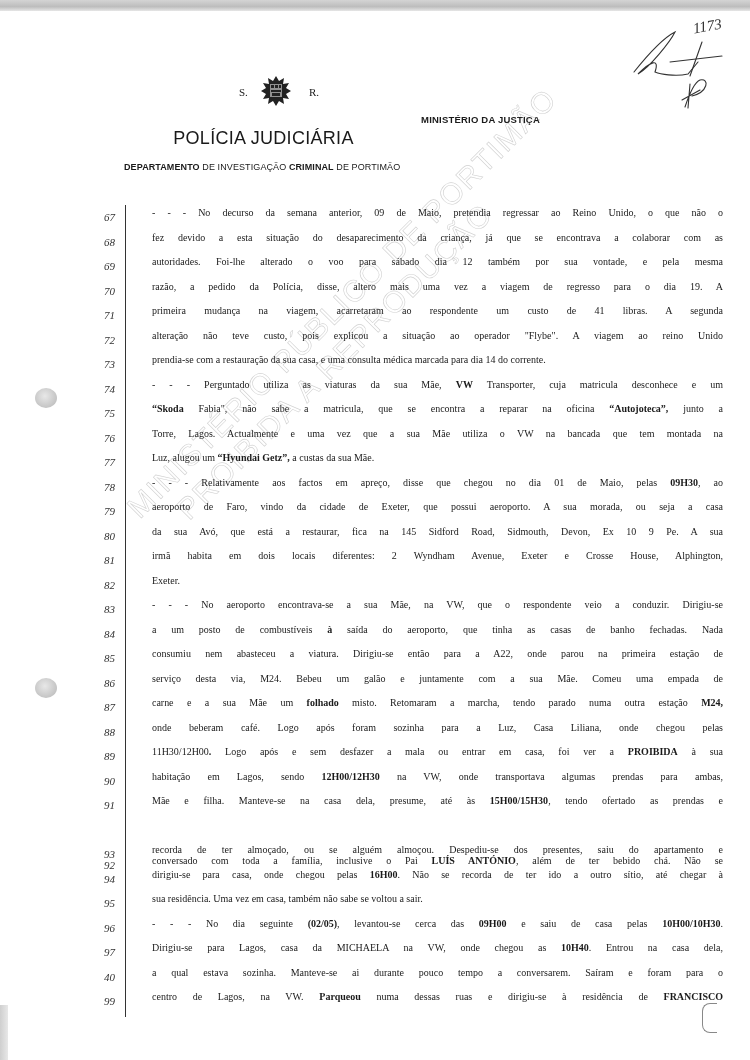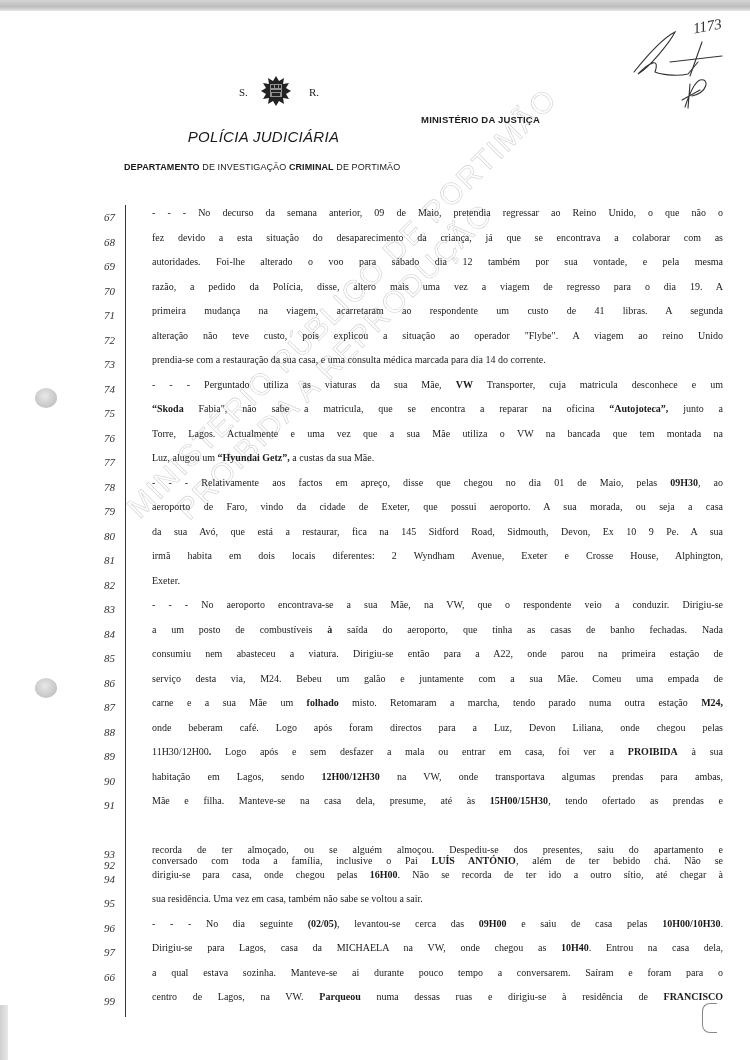--- a/index.html
+++ b/index.html
@@ -17,21 +17,21 @@
   }
   .crest-s { position: absolute; left: 7px; top: 14px; font-size: 11px; }
   .crest-r { position: absolute; left: 77px; top: 14px; font-size: 11px; }
   .crest { position: absolute; left: 26px; top: 2px; width: 36px; height: 34px; }
   .ministry {
     position: absolute; top: 114px; left: 0; width: 540px; text-align: right;
     font-family: "Liberation Sans", sans-serif; font-size: 9.5px; font-weight: bold; letter-spacing: 0.2px;
   }
   .pj {
     position: absolute; top: 128px; left: 0; width: 527px; text-align: center;
-    font-family: "Liberation Sans", sans-serif; font-size: 15px; letter-spacing: 0.3px; font-style: italic;
+    font-family: "Liberation Sans", sans-serif; font-size: 18px; letter-spacing: 0.3px;
   }
   .dept {
     position: absolute; top: 162px; left: 124px;
     font-family: "Liberation Sans", sans-serif; font-size: 9px; font-weight: bold; letter-spacing: 0.1px;
   }
   .dept .light { font-weight: normal; }
   .signature { position: absolute; left: 630px; top: 12px; width: 115px; height: 100px; }
   .page-num {
     position: absolute; left: 693px; top: 18px; font-family: "Liberation Serif", serif;
     font-size: 15px; font-style: italic; transform: rotate(-10deg); color: #333;
@@ -196,21 +196,21 @@
     <div class="line" style="top: 465.5px;">
       <span class="ln">86</span>
       <span class="txt">serviço desta via, M24. Bebeu um galão e juntamente com a sua Mãe. Comeu uma empada de</span>
     </div>
     <div class="line" style="top: 490px;">
       <span class="ln">87</span>
       <span class="txt" style="letter-spacing: -0.0217391px;">carne e a sua Mãe um <b>folhado</b> misto. Retomaram a marcha, tendo parado numa outra estação <b>M24,</b></span>
     </div>
     <div class="line" style="top: 514.5px;">
       <span class="ln">88</span>
-      <span class="txt">onde beberam café. Logo após foram directos para a Luz, Devon Liliana, onde chegou pelas</span>
+      <span class="txt">onde beberam café. Logo após foram sozinha para a Luz, Casa Liliana, onde chegou pelas</span>
     </div>
     <div class="line" style="top: 539px;">
       <span class="ln">89</span>
       <span class="txt">11H30/12H00<b>.</b> Logo após e sem desfazer a mala ou entrar em casa, foi ver a <b>PROIBIDA</b> à sua</span>
     </div>
     <div class="line" style="top: 563.5px;">
       <span class="ln">90</span>
       <span class="txt">habitação em Lagos, sendo <b>12H00/12H30</b> na VW, onde transportava algumas prendas para ambas,</span>
     </div>
     <div class="line" style="top: 588px;">
@@ -235,21 +235,21 @@
     </div>
     <div class="line" style="top: 710.5px;">
       <span class="ln">96</span>
       <span class="txt">- - - No dia seguinte <b>(02/05)</b>, levantou-se cerca das <b>09H00</b> e saiu de casa pelas <b>10H00/10H30</b>.</span>
     </div>
     <div class="line" style="top: 735px; padding-left: 28px;">
       <span class="ln">97</span>
       <span class="txt">Dirigiu-se para Lagos, casa da MICHAELA na VW, onde chegou as <b>10H40</b>. Entrou na casa dela,</span>
     </div>
     <div class="line" style="top: 759.5px;">
-      <span class="ln">66</span>
+      <span class="ln">40</span>
       <span class="txt">a qual estava sozinha. Manteve-se ai durante pouco tempo a conversarem. Saíram e foram para o</span>
     </div>
     <div class="line" style="top: 784px;">
       <span class="ln">99</span>
       <span class="txt">centro de Lagos, na VW. <b>Parqueou</b> numa dessas ruas e dirigiu-se à residência de <b>FRANCISCO</b></span>
     </div>
   </div>
 
 <div class="watermark">
   <div>MINISTÉRIO PÚBLICO DE PORTIMÃO</div>

